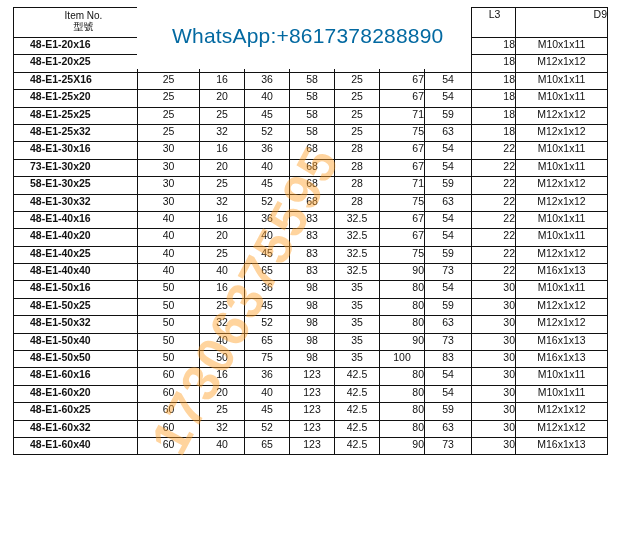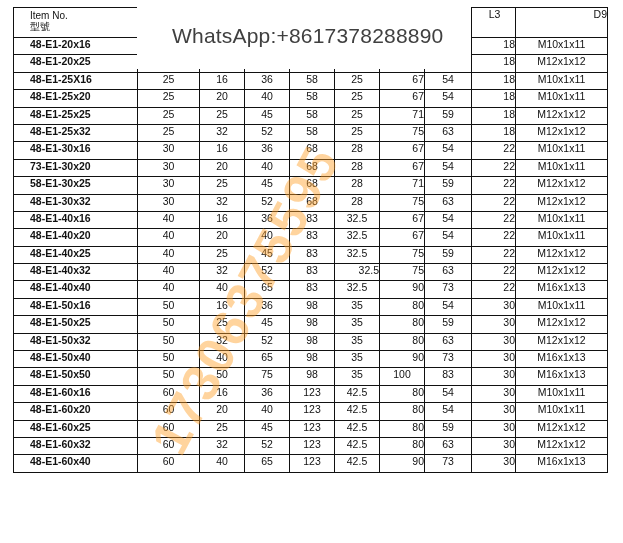--- a/index.html
+++ b/index.html
@@ -1,25 +1,25 @@
 <!DOCTYPE html>
 <html><head>
 <meta charset="utf-8">
 <style>
   html, body { margin:0; padding:0; background:#ffffff; }
   body { width:623px; height:543px; position:relative; overflow:hidden; font-family:"Liberation Sans", sans-serif; color:#111; }
   table.spec { position:absolute; left:13px; top:7px; border-collapse:collapse; table-layout:fixed; }
   table.spec td, table.spec th { border:1.4px solid #111; padding:0; font-size:10.5px; font-weight:normal; height:16.4px; line-height:12px; vertical-align:top; }
   table.spec th { height:27px; text-align:right; }
-  table.spec th.item-h { text-align:left; padding-left:16px; font-size:10px; line-height:11px; padding-top:2px; }
+  table.spec th.item-h { text-align:center; padding-left:16px; font-size:10px; line-height:11px; padding-top:2px; }
   table.spec td.item { font-weight:bold; text-align:left; padding-left:16px; }
   table.spec td.num { text-align:center; }
   table.spec td.left { text-align:right; padding-left:2px; }
   .overlay { position:absolute; left:137px; top:0px; width:334px; height:69px; background:#ffffff; }
-  .whatsapp { position:absolute; left:172px; top:24px; font-size:21px; color:#404040; letter-spacing:0.2px; white-space:nowrap; }
+  .whatsapp { position:absolute; left:172px; top:24px; font-size:21px; color:#0369a1; letter-spacing:0.2px; white-space:nowrap; }
   .watermark { position:absolute; left:175px; top:270px; transform:rotate(-62deg); transform-origin:center; font-size:52px; font-weight:bold; color:rgba(255,160,40,0.45); white-space:nowrap; letter-spacing:2px; pointer-events:none; width:380px; text-align:center; margin-left:-120px; }
 </style>
 </head>
 <body>
 
 <table class="spec">
   <colgroup>
     <col style="width:124px">
       <col style="width:62px">
       <col style="width:45px">
@@ -196,32 +196,20 @@
         <td class="num">25</td>
         <td class="num">45</td>
         <td class="num">83</td>
         <td class="num">32.5</td>
         <td class="left" style="padding-left: 4px;">75</td>
         <td class="num">59</td>
         <td class="left" style="padding-left: 4px;">22</td>
         <td class="num">M12x1x12</td>
       </tr>
       <tr>
-        <td class="item">48-E1-40x32</td>
-        <td class="num">40</td>
-        <td class="num">32</td>
-        <td class="num">52</td>
-        <td class="num">83</td>
-        <td class="left">32.5</td>
-        <td class="left" style="padding-left: 4px;">75</td>
-        <td class="num">63</td>
-        <td class="left" style="padding-left: 4px;">22</td>
-        <td class="num">M12x1x12</td>
-      </tr>
-      <tr>
         <td class="item">48-E1-40x40</td>
         <td class="num">40</td>
         <td class="num">40</td>
         <td class="num">65</td>
         <td class="num">83</td>
         <td class="num">32.5</td>
         <td class="left" style="padding-left: 4px;">90</td>
         <td class="num">73</td>
         <td class="left" style="padding-left: 4px;">22</td>
         <td class="num">M16x1x13</td>

